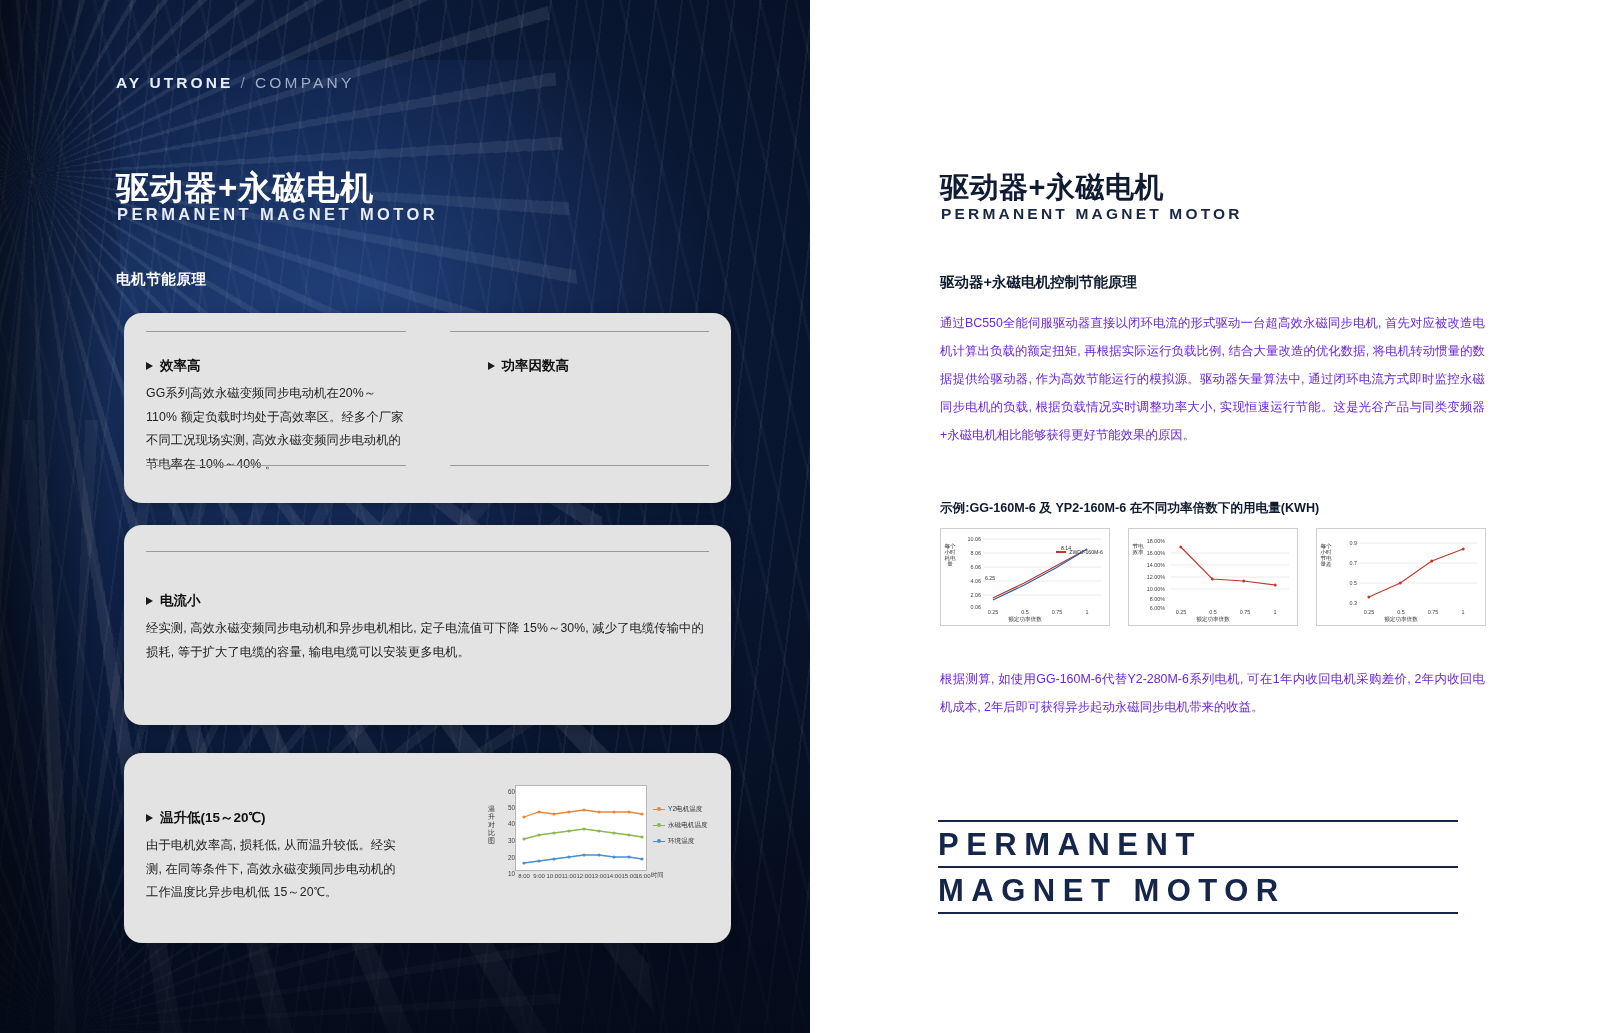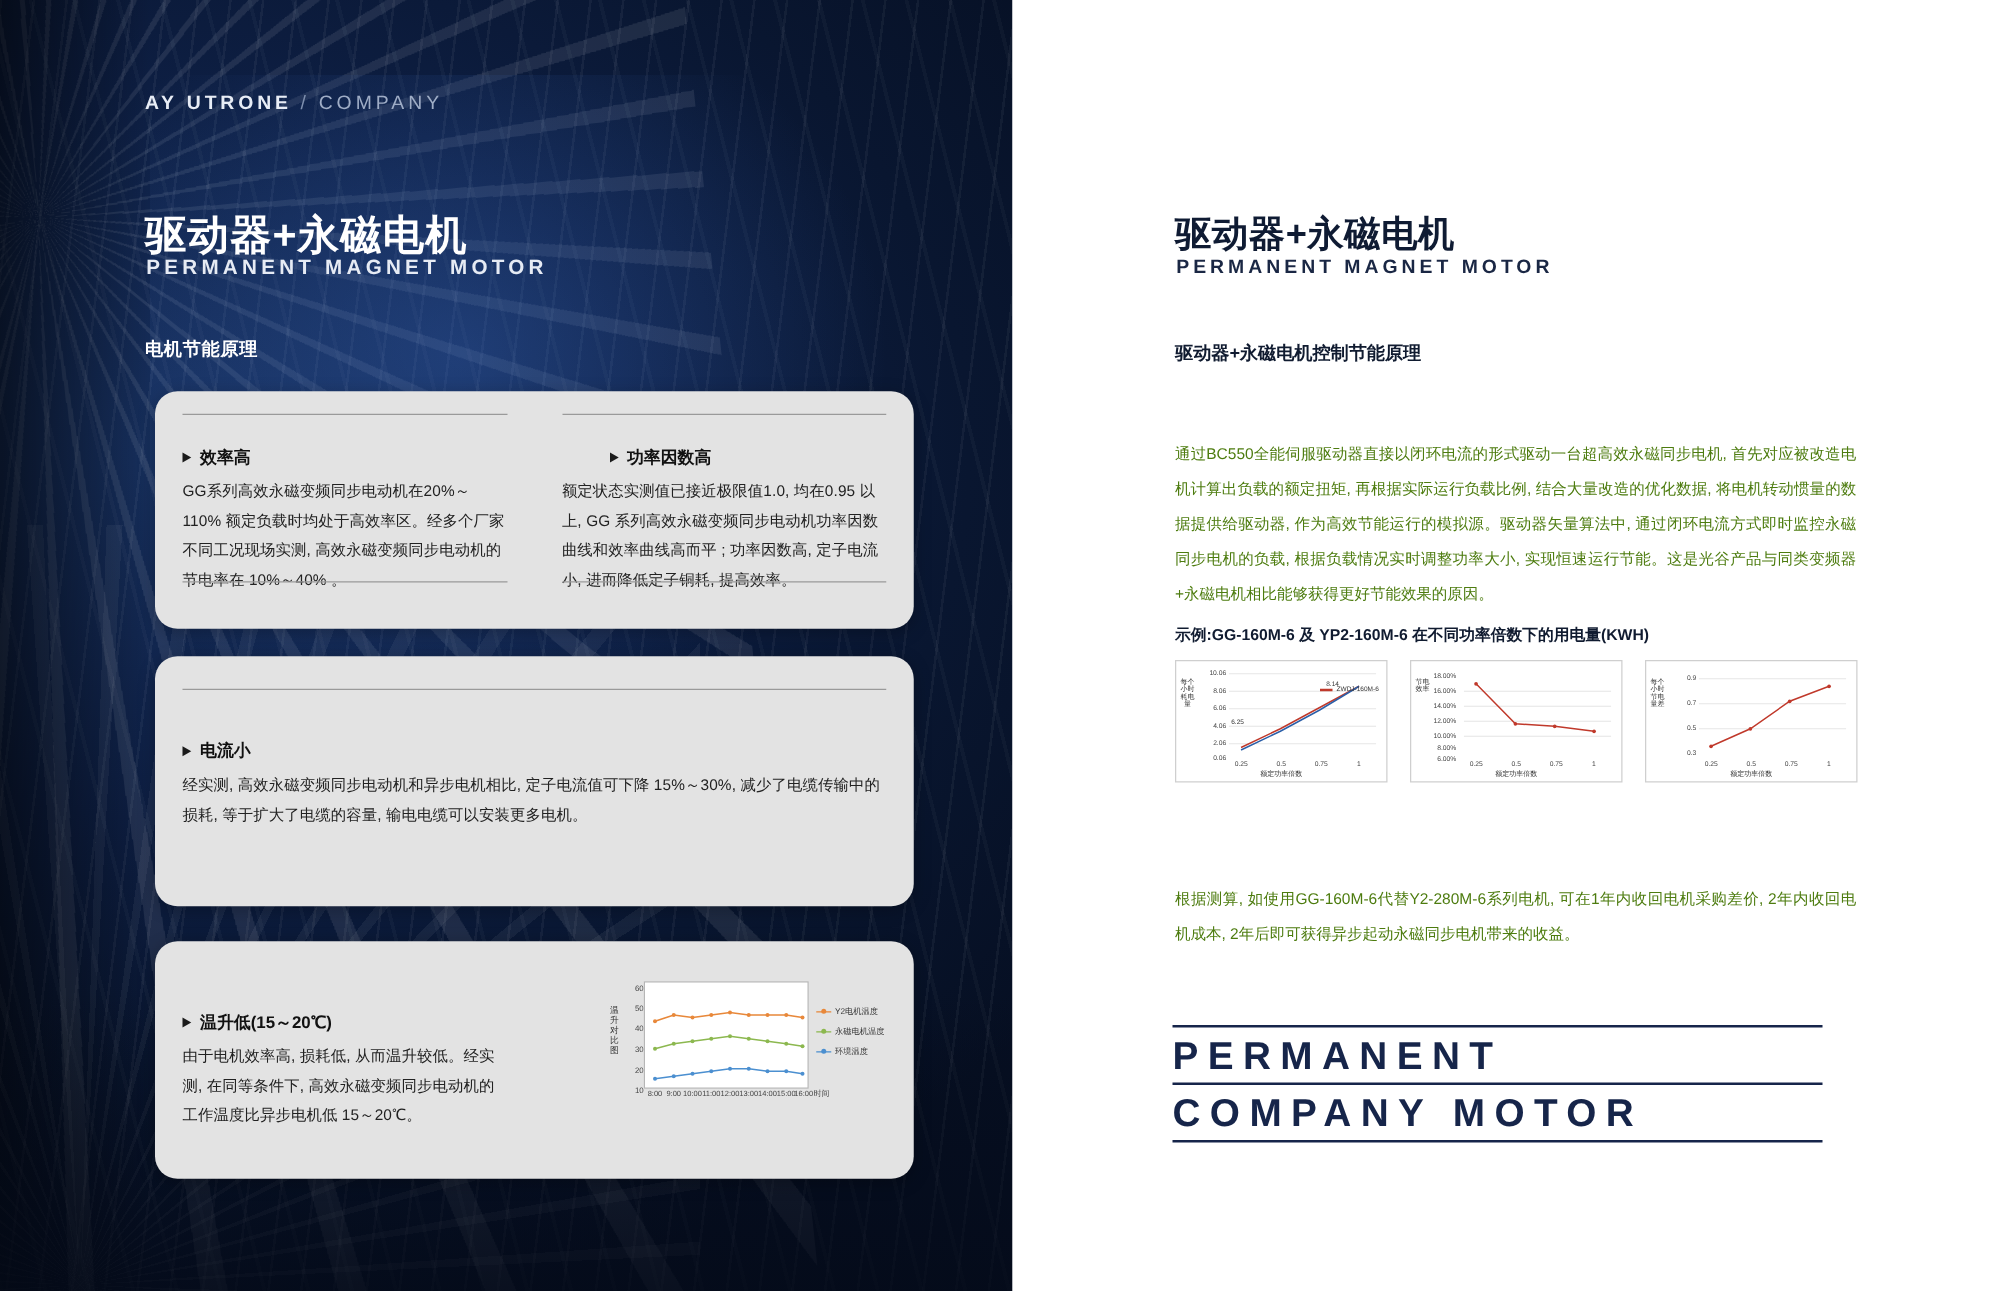--- a/index.html
+++ b/index.html
@@ -135,21 +135,21 @@
   .rtitle-en {
     position:absolute; left:131px; top:205px;
     color:#1a2744; font-size:15.5px; font-weight:700; letter-spacing:3.2px; white-space:nowrap;
   }
   .rsub {
     position:absolute; left:130px; top:273px;
     color:#101b30; font-size:14.5px; font-weight:700;
   }
   .rpara {
     position:absolute; left:130px; width:545px;
-    color:#4d7c0f; font-size:12.4px; line-height:2.25; text-align:justify;margin-top:40px;
+    color:#6d28d9; font-size:12.4px; line-height:2.25; text-align:justify;
   }
   .rpara1 { top:310px; }
   .rexample {
     position:absolute; left:130px; top:500px;
     color:#101b30; font-size:12.6px; font-weight:700;
   }
   .rpara2 { top:666px; }
 
   .charts { position:absolute; left:130px; top:528px; display:flex; gap:18px; }
   .chart-box { width:170px; height:98px; border:1px solid #cfcfcf; background:#fff; position:relative; }
@@ -204,21 +204,20 @@
           </div>
           <div class="item-body">GG系列高效永磁变频同步电动机在20%～110% 额定负载时均处于高效率区。经多个厂家不同工况现场实测, 高效永磁变频同步电动机的节电率在 10%～40% 。</div>
           <div class="rule-bottom" style="top:152px;"></div>
         </div>
         <div class="col" style="padding-top:20px;">
           <div class="rule-top" style="top:18px;"></div>
           <div class="item-head" style="margin-top:24px;margin-left:38px;">
             <span class="tri"></span>
             <span>功率因数高</span>
           </div>
-          <div class="item-body">额定状态实测值已接近极限值1.0, 均在0.95 以上, GG 系列高效永磁变频同步电动机功率因数曲线和效率曲线高而平 ; 功率因数高, 定子电流小, 进而降低定子铜耗, 提高效率。</div>
           <div class="rule-bottom" style="top:152px;"></div>
         </div>
       </div>
     </div>
 
     <div class="card" style="left:124px; top:525px; width:607px; height:200px;">
       <div class="cols">
         <div class="col" style="padding-top:20px;">
           <div class="rule-top" style="top:26px;"></div>
           <div class="item-head" style="margin-top:47px;font-family:Liberation Serif, serif;">
@@ -436,18 +435,18 @@
 
     <div class="rpara rpara2">根据测算, 如使用GG-160M-6代替Y2-280M-6系列电机, 可在1年内收回电机采购差价, 2年内收回电机成本, 2年后即可获得异步起动永磁同步电机带来的收益。</div>
 
     <div class="wordmark">
       <div class="wm-line"></div>
       <div class="wm-row">
         <div class="wm-text">PERMANENT</div>
       </div>
       <div class="wm-line"></div>
       <div class="wm-row">
-        <div class="wm-text second">COMPANY MOTOR</div>
+        <div class="wm-text second">MAGNET MOTOR</div>
       </div>
       <div class="wm-line"></div>
     </div>
   </div>
 </div>
 
 </body></html>

